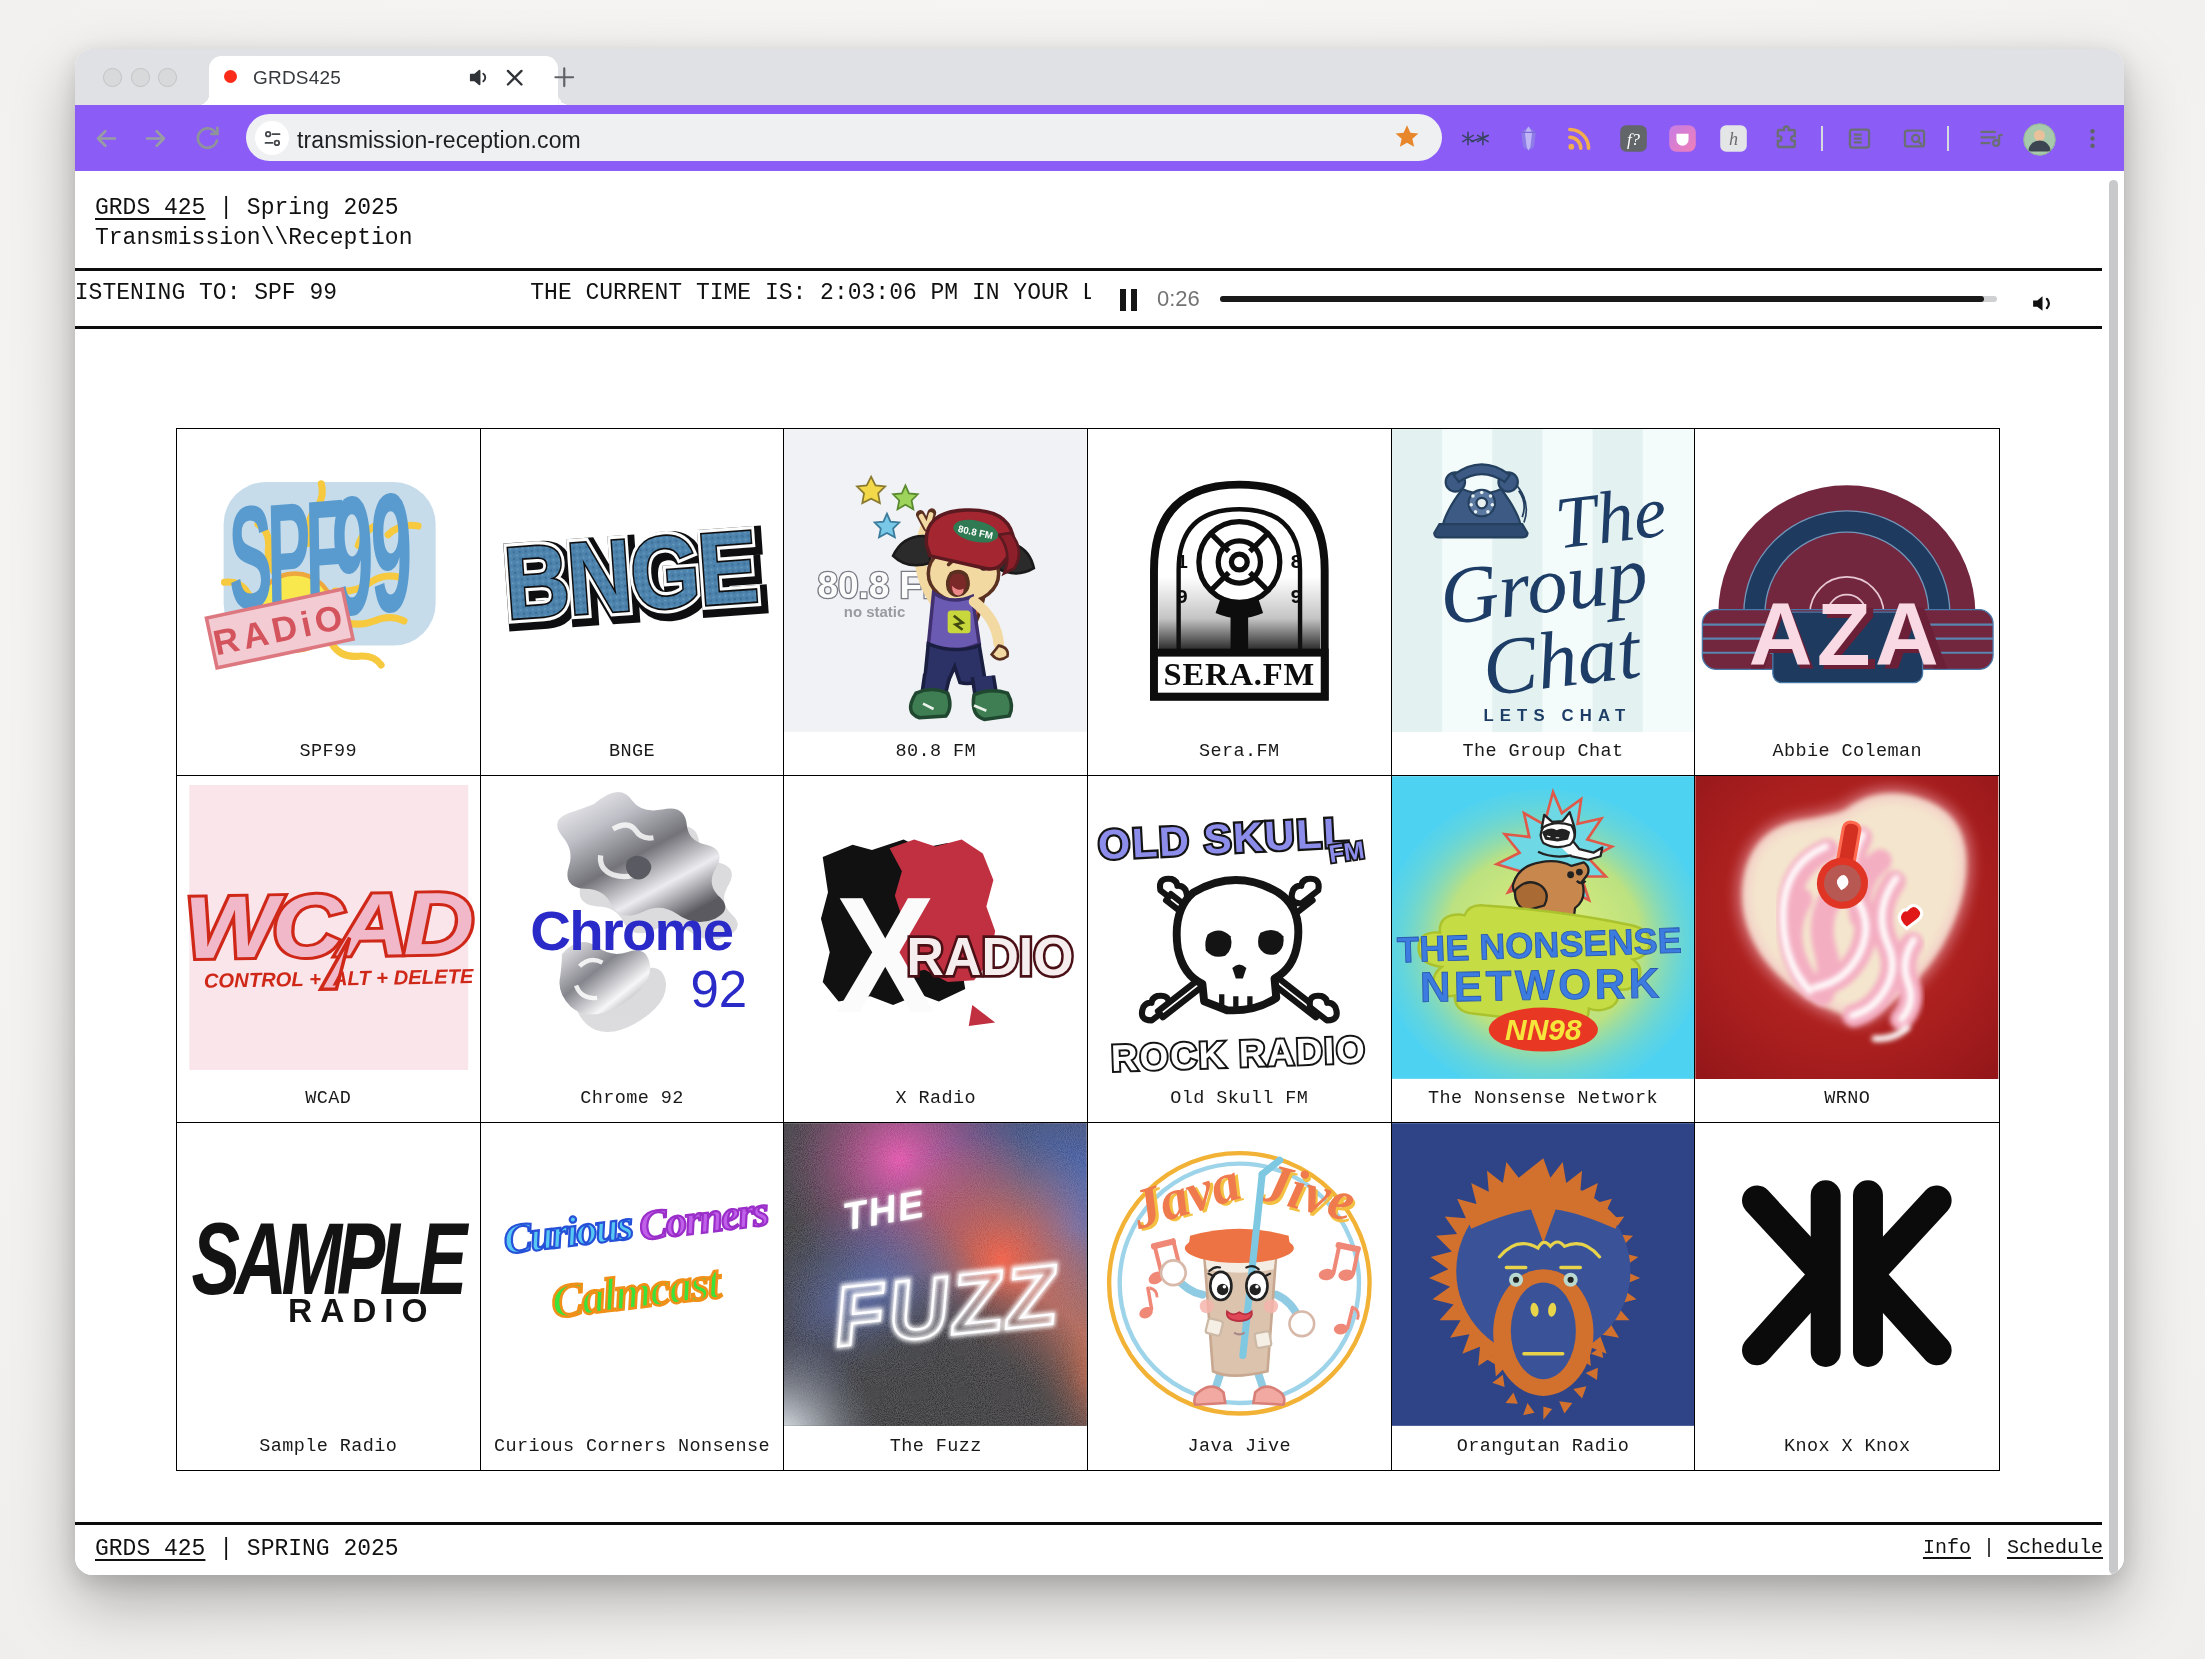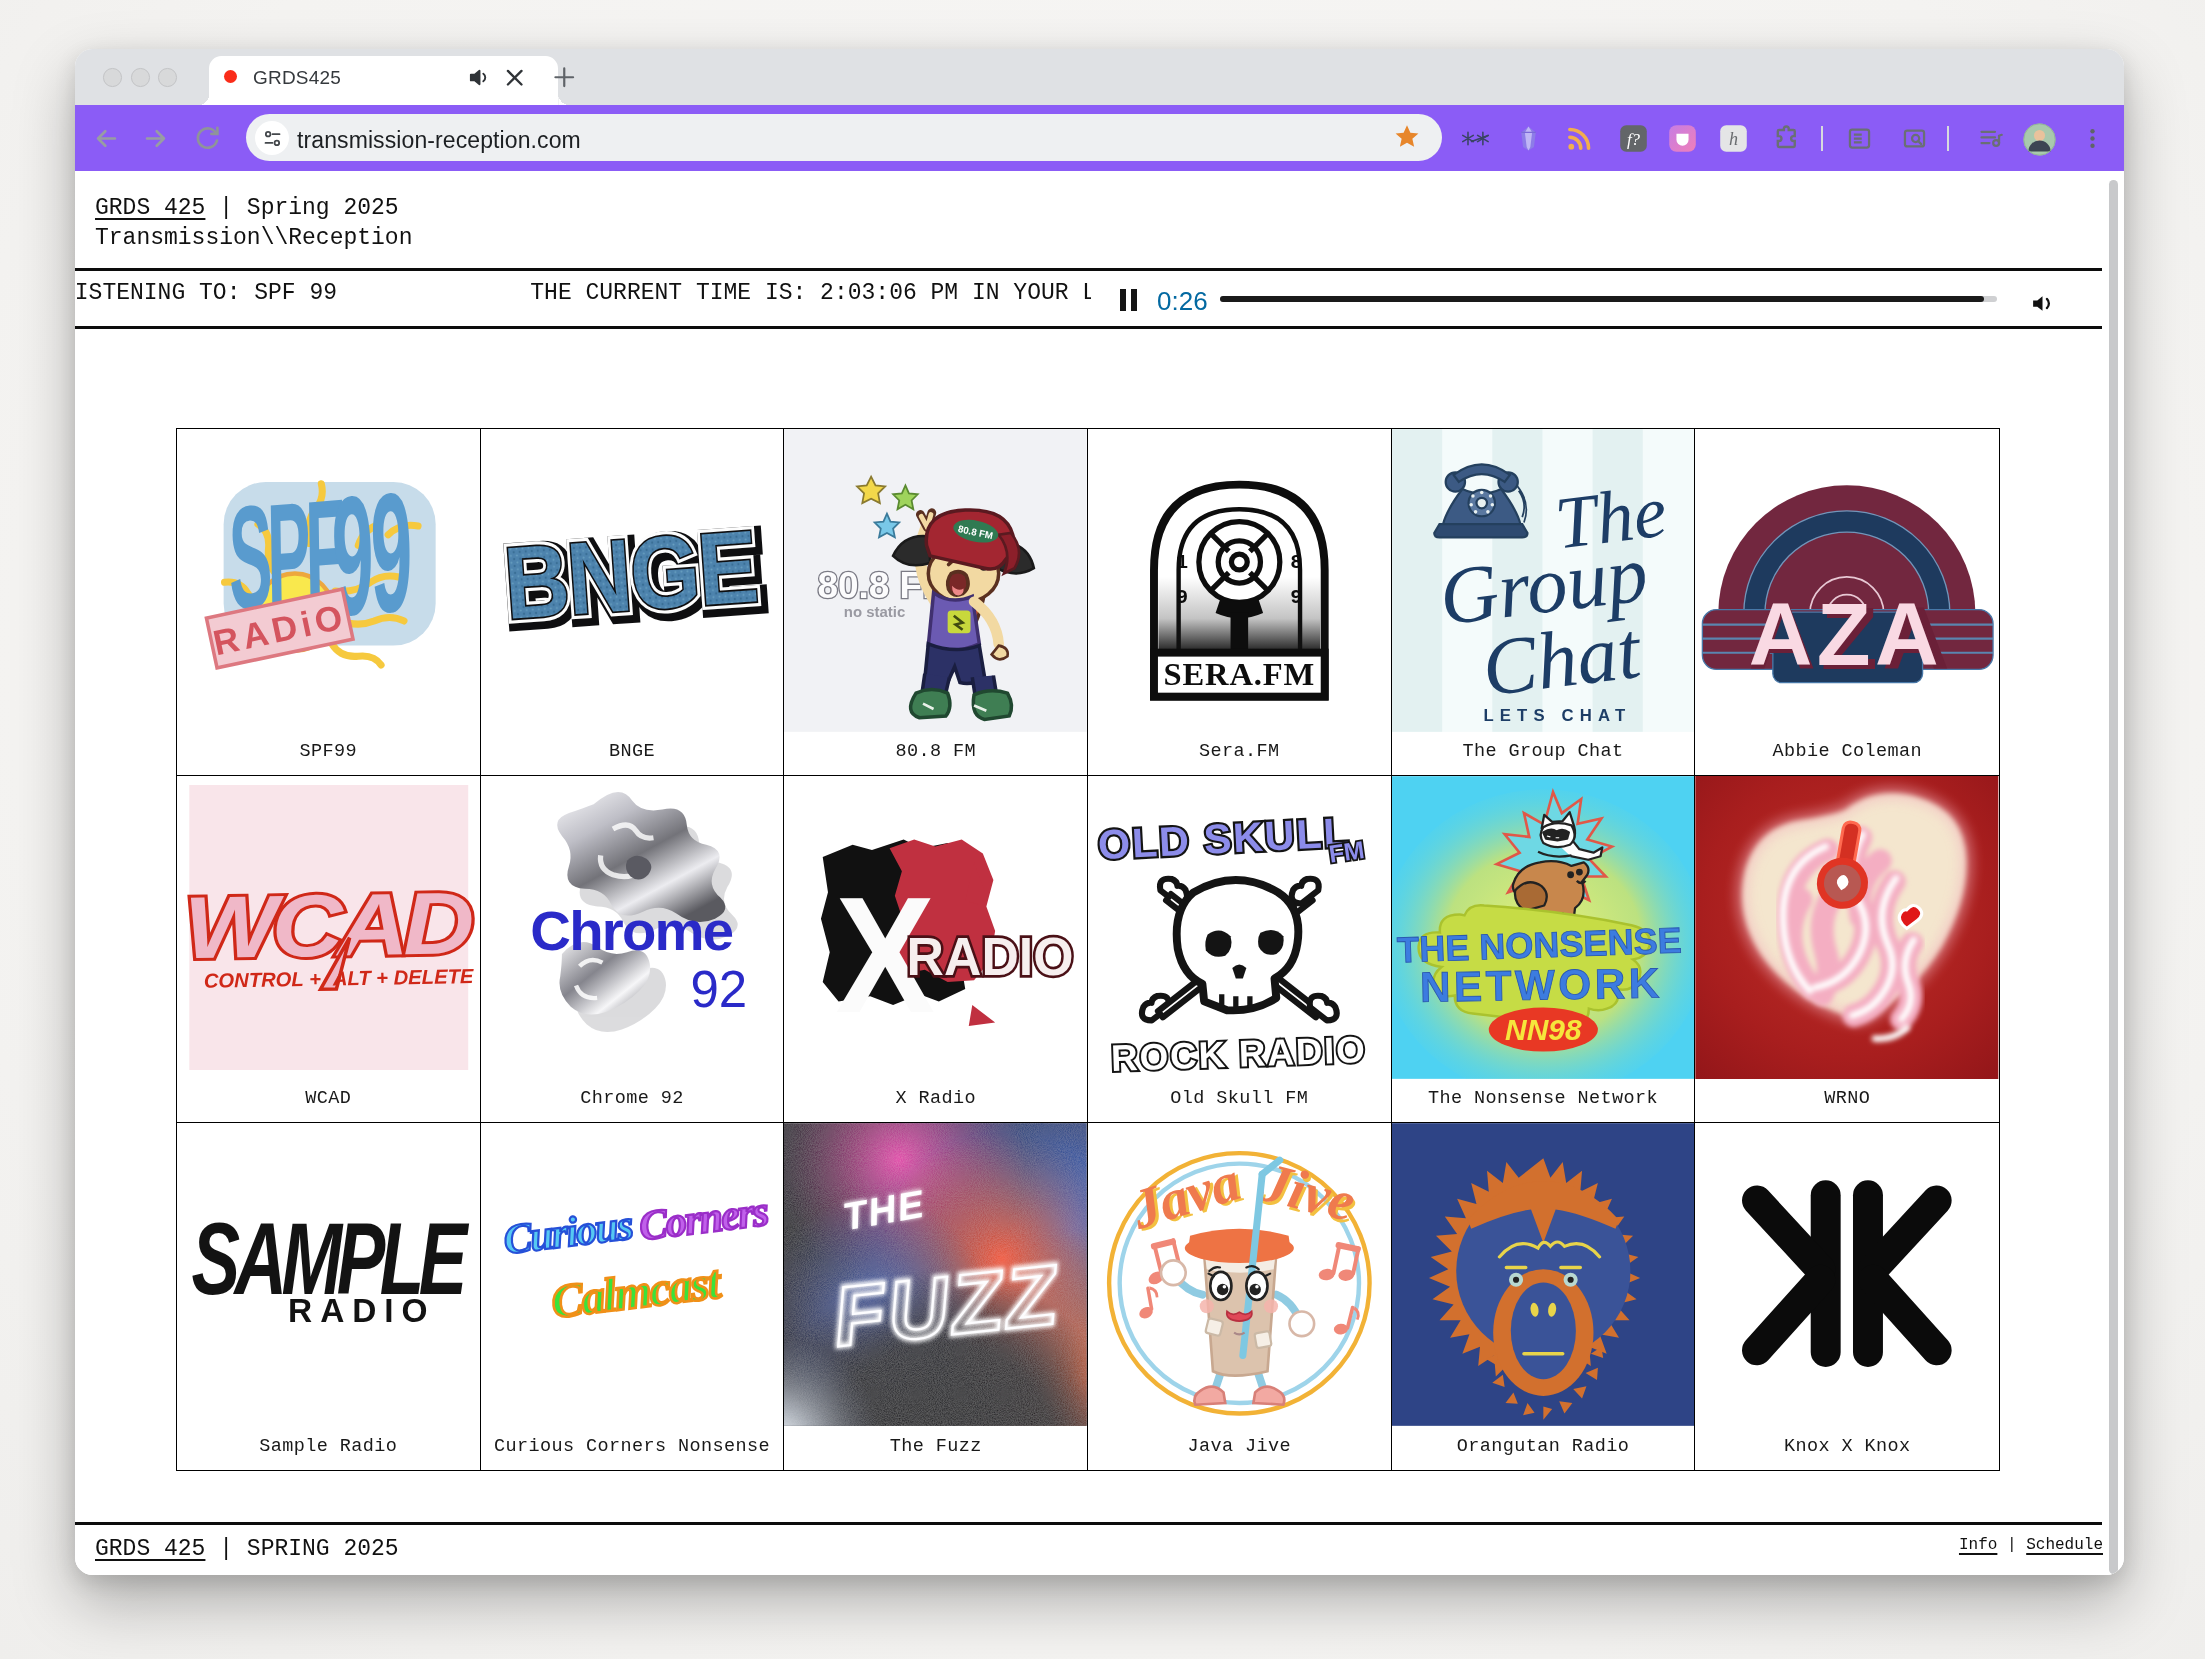--- a/index.html
+++ b/index.html
@@ -23,33 +23,33 @@
   .vsep { position:absolute; top:21px; width:1.8px; height:25px; background:#d7dadd; }
   .page { position:absolute; left:0; top:123px; width:100%; height:1404px; background:#fff; font-family:"Liberation Mono",monospace; color:#111; }
   .hleft { position:absolute; left:20px; top:21px; font-size:23px; line-height:30px; white-space:pre; }
   .hright { position:absolute; right:43px; top:21px; font-size:23px; line-height:30px; text-align:right; white-space:pre; }
   .reddot { display:inline-block; width:13.2px; height:13.2px; border-radius:50%; background:#fb2b15; vertical-align:1.8px; margin-right:12.4px; }
   .rule { position:absolute; left:0; width:2027px; height:2.6px; background:#0c0c0c; }
   .ticker { position:absolute; left:0; top:99px; width:1016px; height:55px; overflow:hidden; }
   .ticker span { position:absolute; left:-14px; top:8.8px; font-size:23px; white-space:pre; }
   .pbar1 { position:absolute; left:1045px; top:117px; width:6.2px; height:22px; background:#151515; }
   .pbar2 { position:absolute; left:1056px; top:117px; width:6.2px; height:22px; background:#151515; }
-  .ptime { position:absolute; left:1082px; top:114px; font-family:"Liberation Sans",sans-serif; font-size:26px; color:#0369a1; }
+  .ptime { position:absolute; left:1082px; top:114px; font-family:"Liberation Sans",sans-serif; font-size:22px; color:#737373; }
   .ptrack { position:absolute; left:1145px; top:124px; width:777px; height:6.2px; border-radius:3.5px; background:#cfd0d2; }
   .pfill { position:absolute; left:0; top:0; width:764px; height:6.2px; border-radius:3.5px; background:#1a1a1a; }
   .grid { position:absolute; left:101px; top:256px; width:1824px; height:1043px; display:grid; grid-template-columns:repeat(6,1fr); grid-template-rows:repeat(3,1fr); border:1.8px solid #000; }
   .cell { border-right:1.8px solid #000; border-bottom:1.8px solid #000; display:flex; flex-direction:column; background:#fff; overflow:hidden; }
   .cell:nth-child(6n) { border-right:none; }
   .cell:nth-child(n+13) { border-bottom:none; }
   .art { width:100%; height:303px; position:relative; overflow:hidden; }
   .art svg { position:absolute; left:0; top:0; width:100%; height:100%; }
   .lbl { flex:1; display:flex; align-items:center; justify-content:center; font-size:18.5px; letter-spacing:0.4px; color:#191919; padding-bottom:3.5px; }
   .footrule { top:1350px; }
   .foot { position:absolute; left:20px; top:1364px; font-size:23px; white-space:pre; }
-  .footr { position:absolute; right:21px; top:1364px; font-size:16px; white-space:pre; }
+  .footr { position:absolute; right:21px; top:1364px; font-size:20px; white-space:pre; }
   .u { text-decoration:underline; text-underline-offset:4.4px; text-decoration-thickness:1.8px; }
   .scrollbar { position:absolute; left:2034px; top:131px; width:8.8px; height:1394px; border-radius:4.4px; background:#c8c9cb; }
 </style>
 </head>
 <body>
 <div class="bgv"></div>
 <div class="win">
   <div class="tabstrip">
     <div class="tl" style="left:28px;"></div>
     <div class="tl" style="left:56px;"></div>

